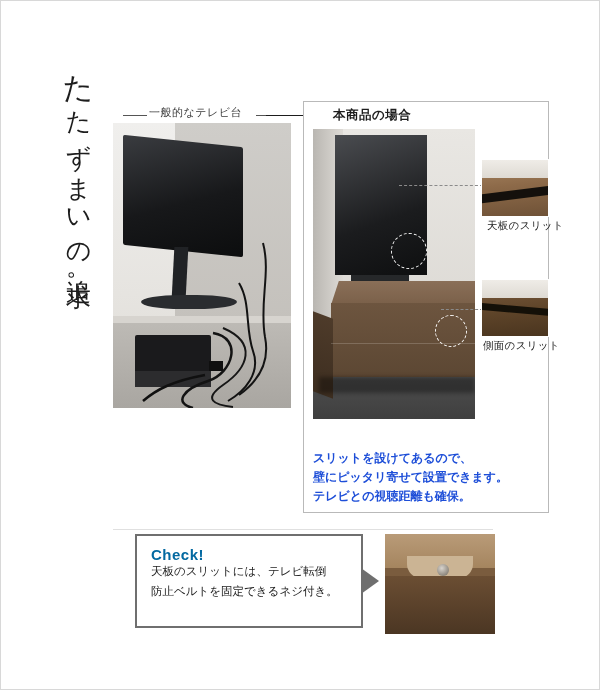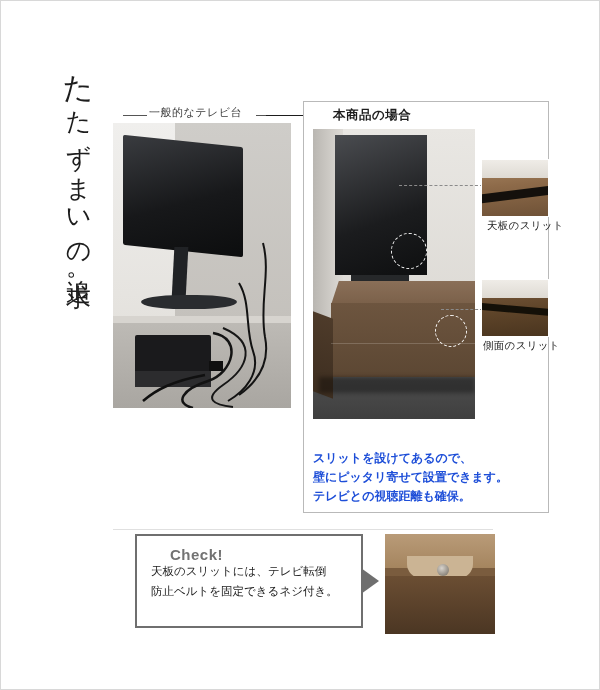--- a/index.html
+++ b/index.html
@@ -319,23 +319,22 @@
     width: 228px; height: 94px;
     border: 2px solid #6f6f6f;
     background: #ffffff;
     box-sizing: border-box;
   }
   .check-title {
     position: absolute;
     left: 38px; top: 12px;
     font-size: 15px;
     font-weight: bold;
-    color: #737373;
+    color: #0369a1;
     letter-spacing: 0.5px;
-    margin-left: 19px;
   }
   .check-text {
     position: absolute;
     left: 38px; top: 28px;
     font-size: 11.5px;
     line-height: 1.7;
     color: #1d1d1d;
   }
   .check-arrow {
     position: absolute;

